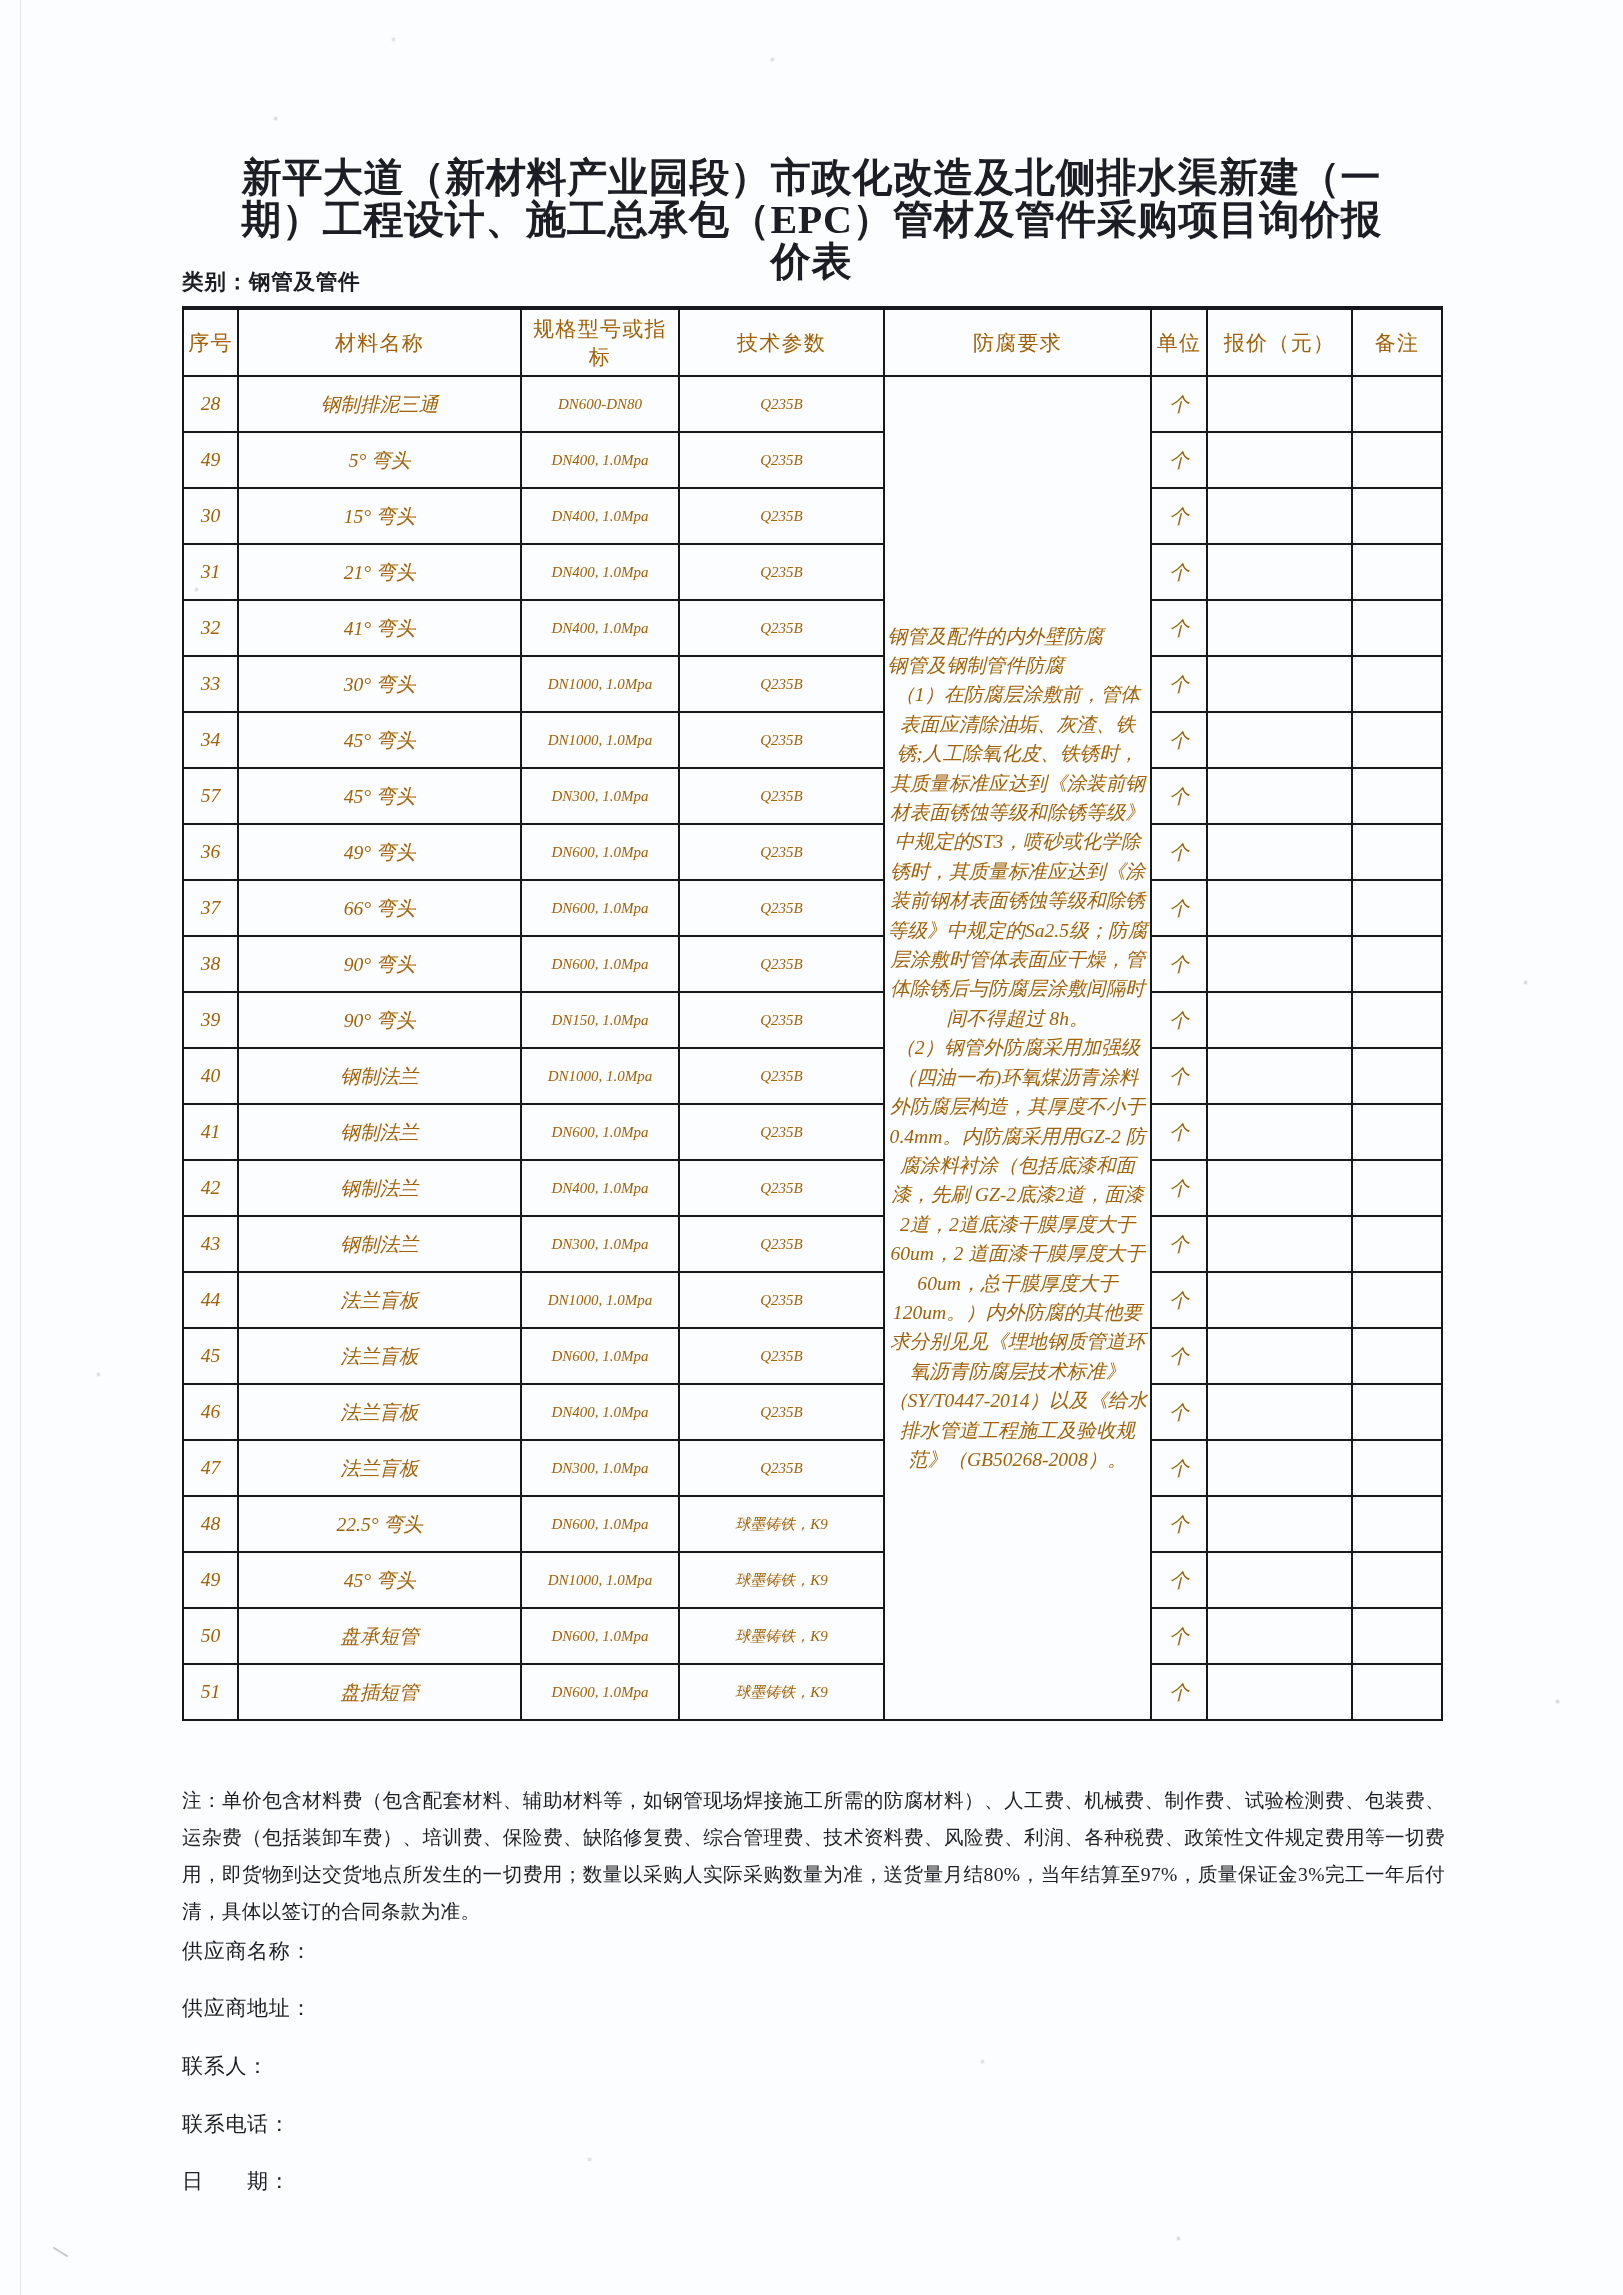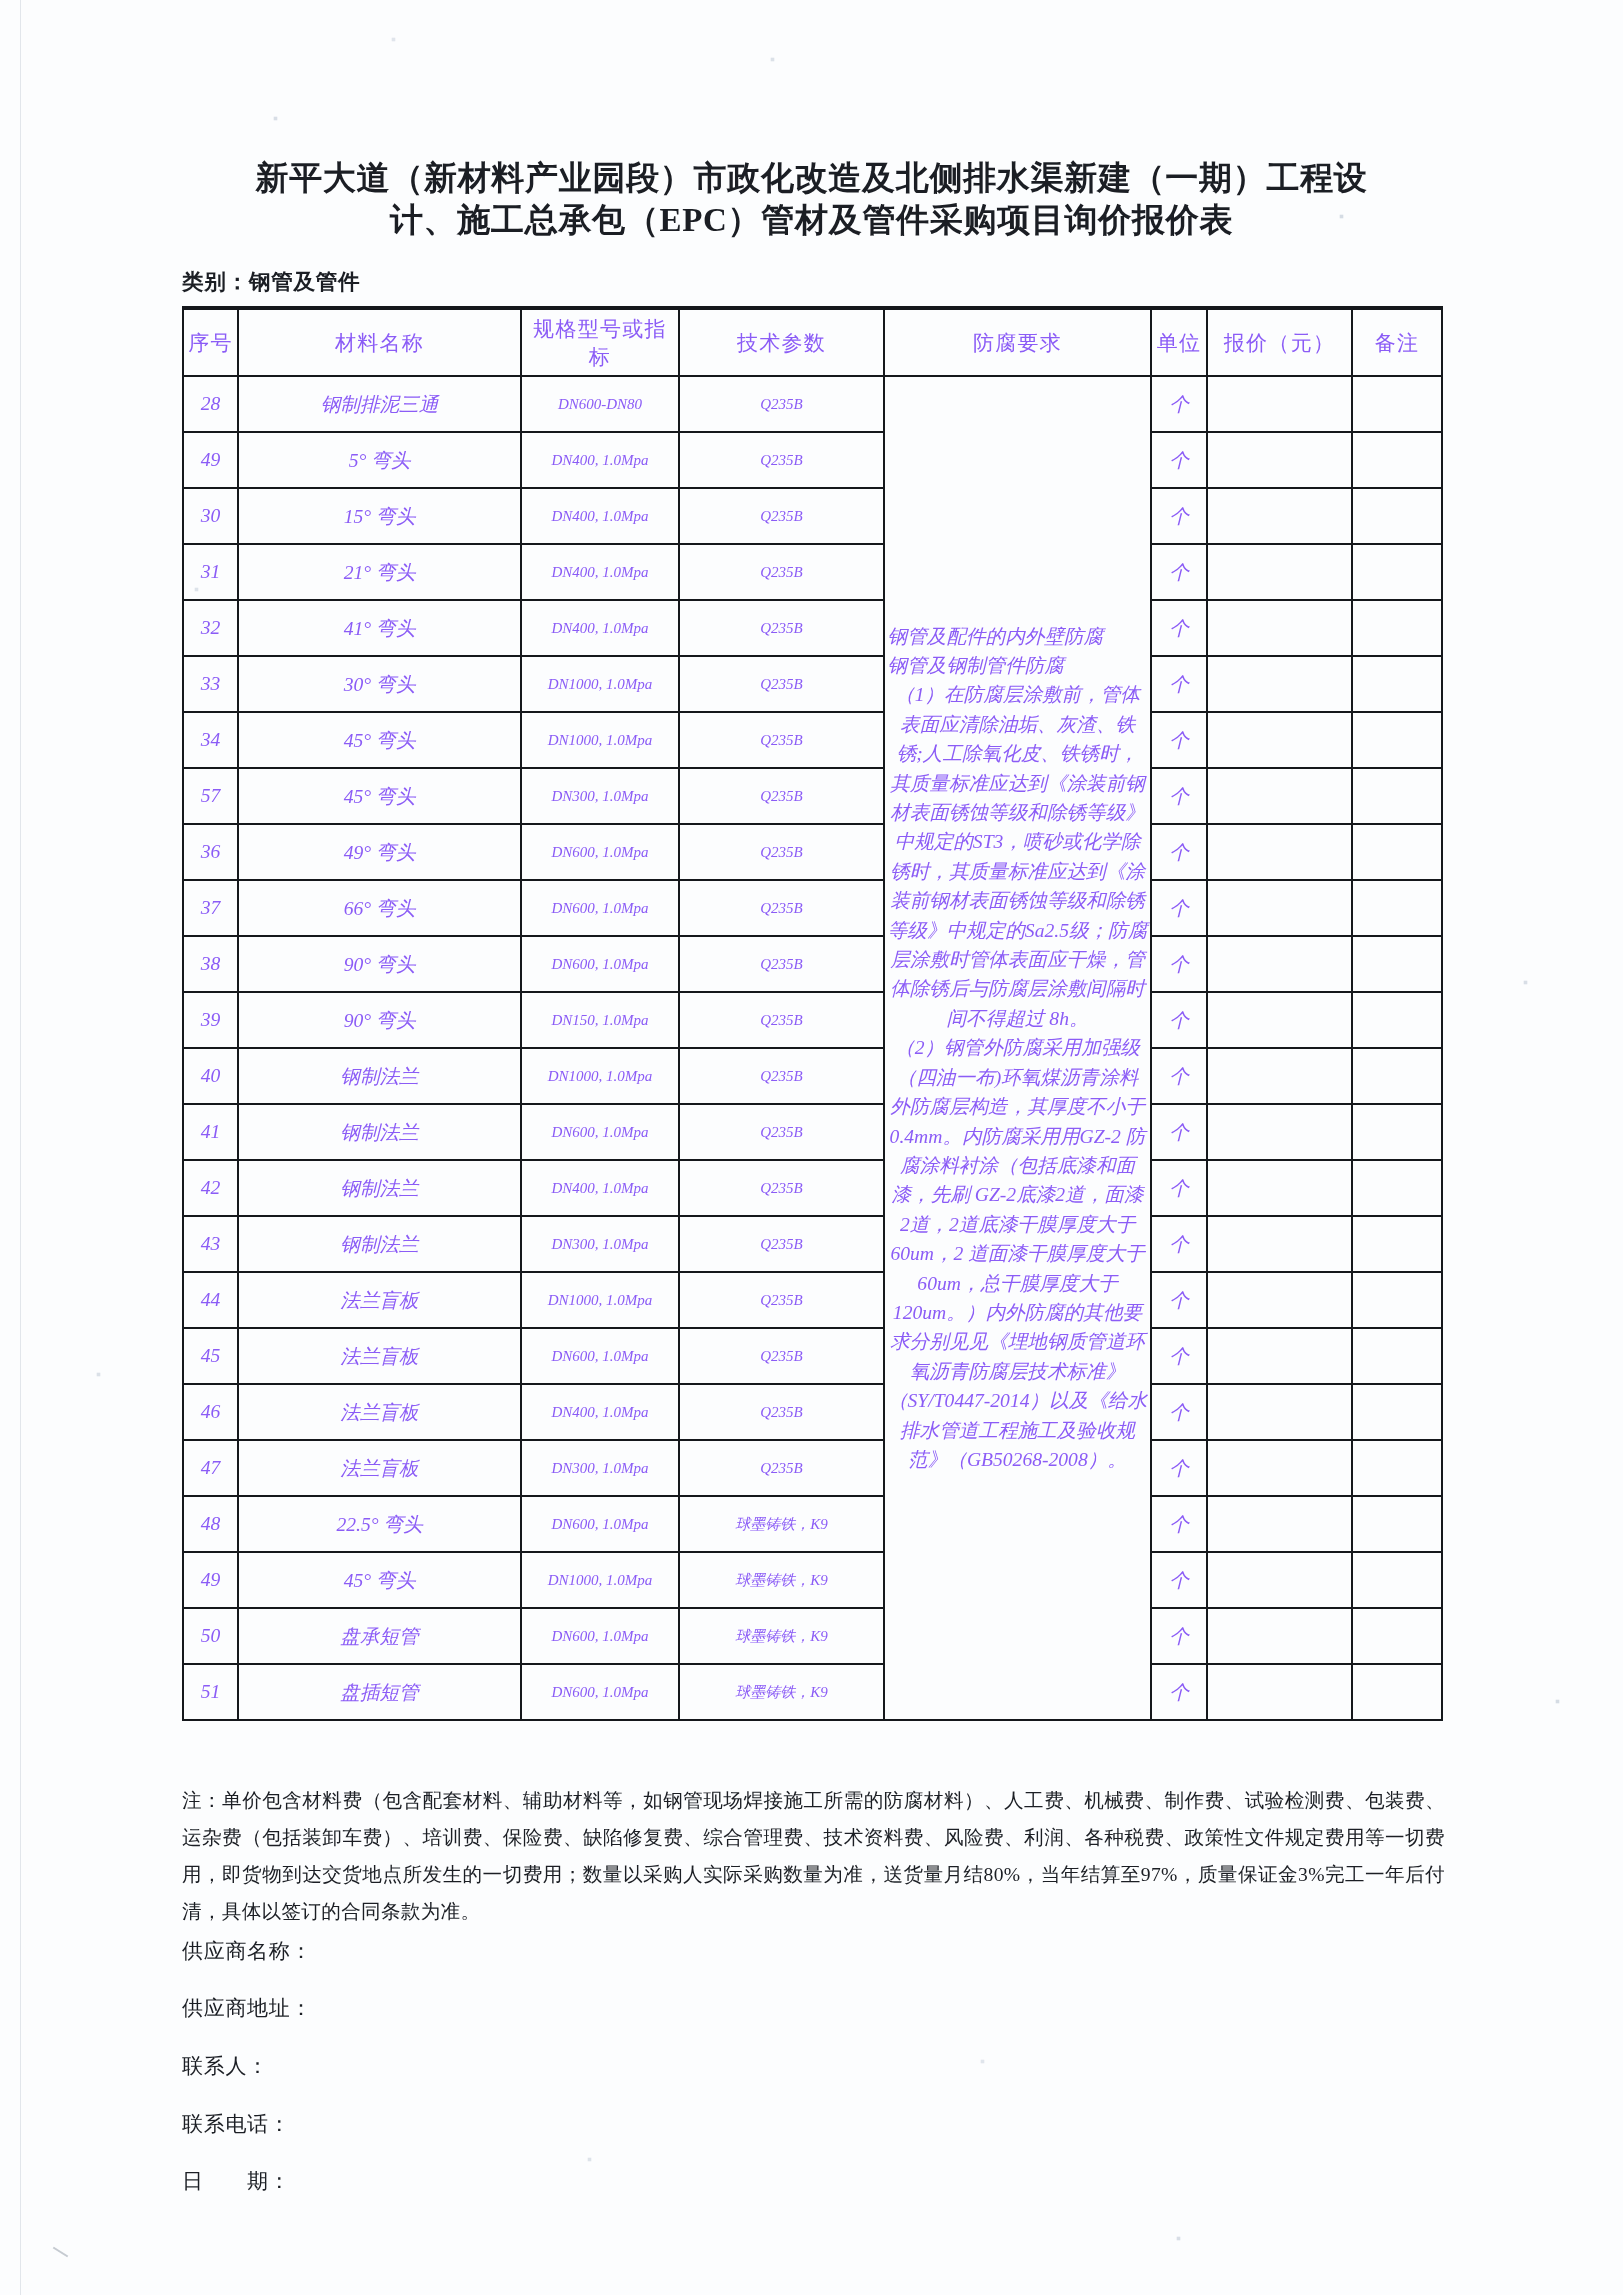--- a/index.html
+++ b/index.html
@@ -15,30 +15,30 @@
   .edge-line{position:absolute;left:19.6px;top:0;width:1.3px;height:100%;background:#e2e6eb;}
   .corner-mark{position:absolute;left:52px;top:2251px;width:17px;height:2px;background:#98a1ac;opacity:.55;transform:rotate(32deg);}
   .speckles{position:absolute;left:0;top:0;width:1.3px;height:1.3px;background:transparent;
     box-shadow:275px 118px 0 1.3px #d8dee6,772px 59px 0 1.3px #dbe1e8,1341px 216px 0 1.3px #d5dce4,
                196px 589px 0 1.3px #dde3ea,1525px 982px 0 1.3px #d8dee6,98px 1374px 0 1.3px #dbe1e8,
                1557px 1701px 0 1.3px #d5dce4,589px 2159px 0 1.3px #dde3ea,1178px 2238px 0 1.3px #d8dee6,
                393px 39px 0 1.3px #e0e5ec,982px 2061px 0 1.3px #e0e5ec;}
   .title{
     position:absolute;top:157px;left:50%;transform:translateX(-50%);
     width:1171px;text-align:center;
-    font-size:33px;font-weight:bold;line-height:42px;letter-spacing:0.7px;
+    font-size:40px;font-weight:bold;line-height:42px;letter-spacing:0.7px;
   }
   .category{
     position:absolute;left:182px;top:267px;
     font-size:21.6px;font-weight:bold;letter-spacing:0.7px;text-align:right;
   }
   table.quote{
     position:absolute;left:182px;top:306px;
     width:1260px;table-layout:fixed;border-collapse:collapse;
-    font-size:19.6px;color:#8b5cf6;
+    font-size:19.6px;color:#a16207;
     border:2.6px solid #15181c;border-top-width:4.6px;
   }
   table.quote th,table.quote td{
     border:2px solid #15181c;
     text-align:center;vertical-align:middle;
     padding:0 2.6px;overflow:hidden;
   }
   table.quote thead th{
     height:65px;font-size:21px;font-weight:normal;
     border-bottom-width:2.6px;letter-spacing:1.3px;

